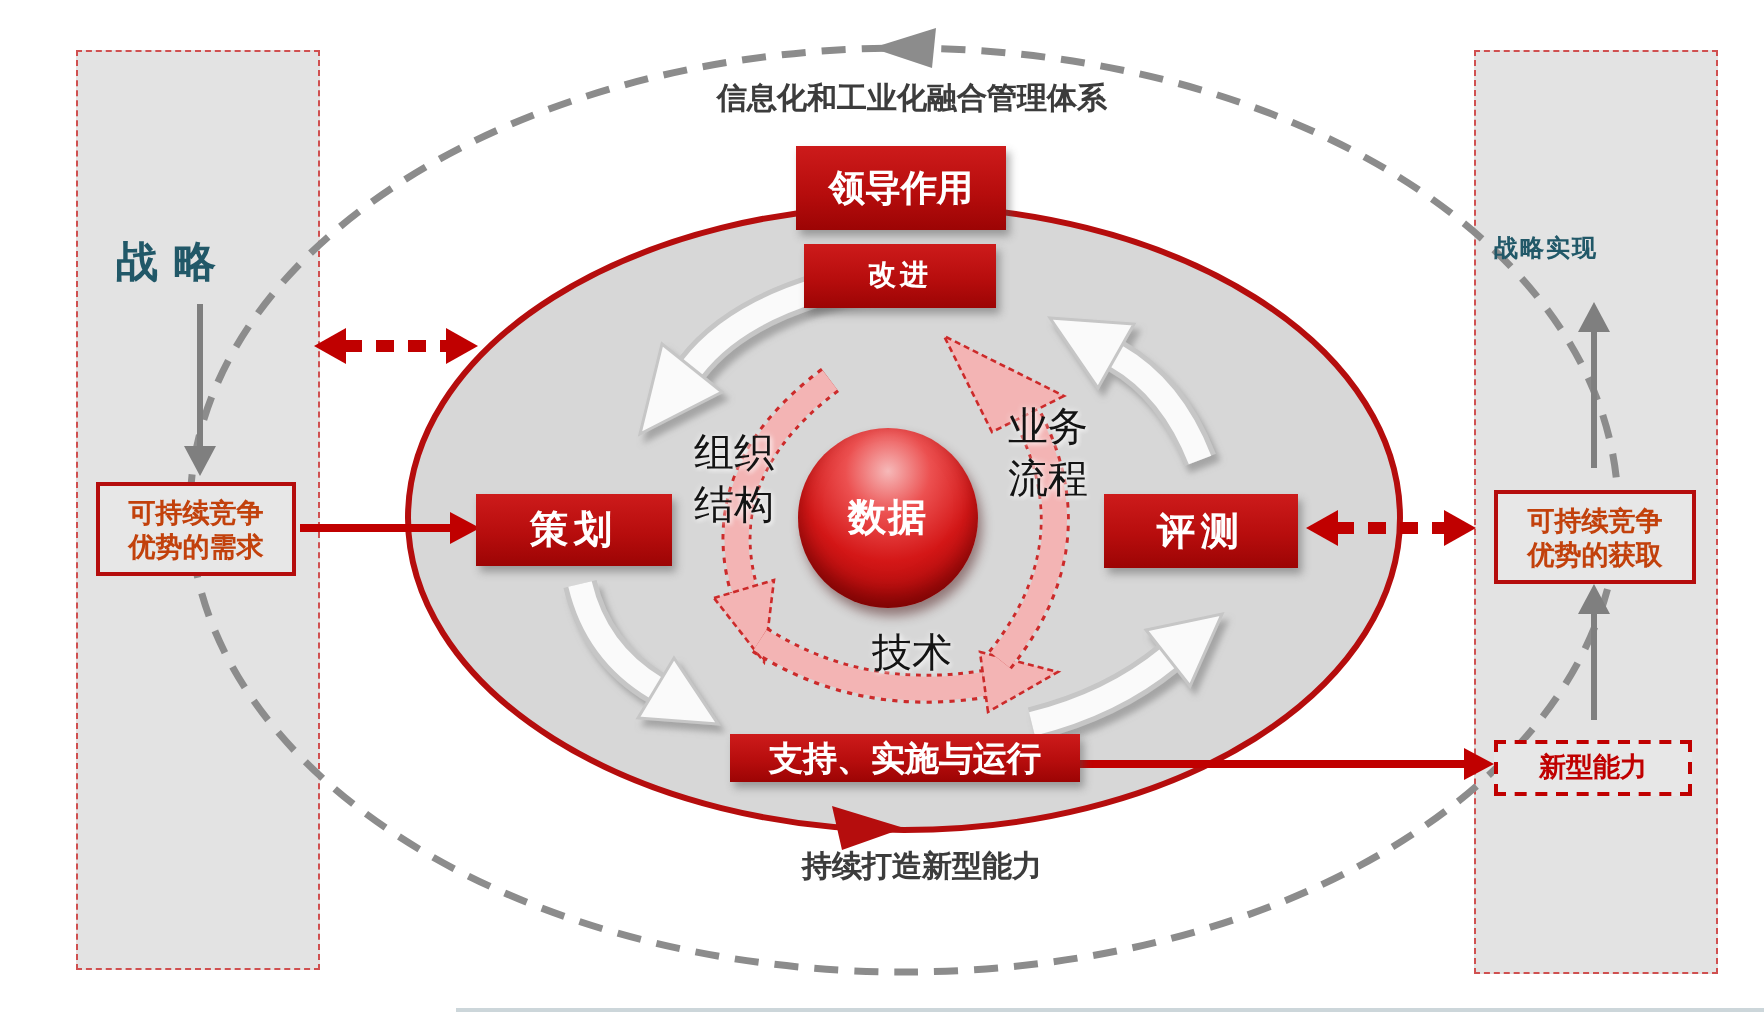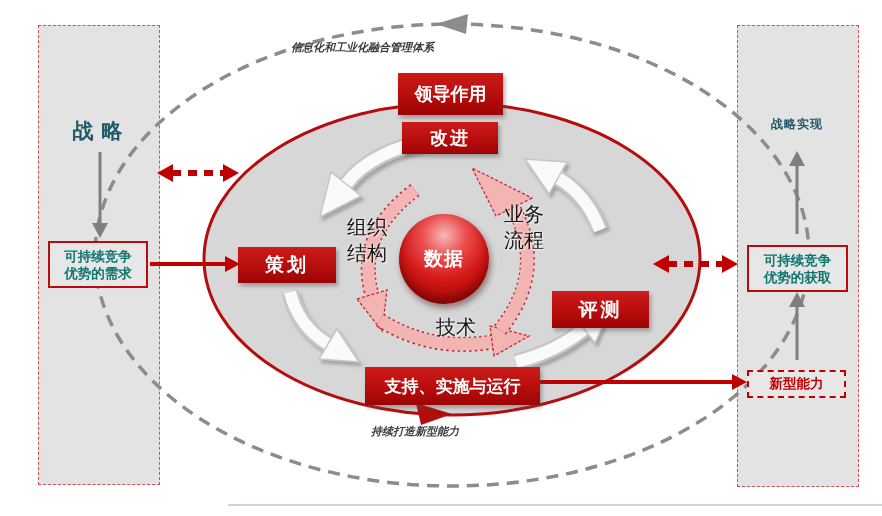--- a/index.html
+++ b/index.html
@@ -5,46 +5,46 @@
   html,body{margin:0;padding:0;background:#fff;}
   #stage{
     position:relative;width:882px;height:516px;background:#ffffff;overflow:hidden;
     font-family:"Liberation Sans","DejaVu Sans",sans-serif;
   }
   .panel{
     position:absolute;background:#e3e3e3;border:1px dashed #d05050;
   }
   .panel-title{
     position:absolute;color:#215868;font-weight:bold;font-size:21px;
-    text-align:center;white-space:nowrap;letter-spacing:1px;
+    text-align:left;white-space:nowrap;letter-spacing:1px;
   }
   .graybox{
     position:absolute;background:#e7e7e7;border:2px solid #b50d0d;
-    color:#0f766e;font-weight:bold;font-size:13.5px;line-height:17px;
+    color:#c2410c;font-weight:bold;font-size:13.5px;line-height:17px;
     display:flex;flex-direction:column;align-items:center;justify-content:center;
     text-align:center;
   }
   .dashedbox{
     position:absolute;background:#e7e7e7;border:2px dashed #c00000;
     color:#c00000;font-weight:bold;font-size:13.5px;
     display:flex;align-items:center;justify-content:center;text-align:right;
   }
   .redbox{
     position:absolute;background:linear-gradient(180deg,#cd1b1b 0%,#b70d0d 55%,#9c0404 100%);
     color:#ffffff;font-weight:bold;display:flex;align-items:center;justify-content:center;
     box-shadow:2px 3px 4px rgba(80,80,80,0.45);text-align:center;white-space:nowrap;
   }
   .corelabel{
     position:absolute;color:#141414;font-weight:normal;font-size:20px;line-height:26px;
     text-align:center;white-space:nowrap;
     text-shadow:0 0 3px rgba(255,255,255,.8),1px 1px 2px rgba(255,255,255,.6);
   }
   .arclabel{
-    position:absolute;color:#3c3c3c;font-weight:bold;font-size:11px;
-    text-align:left;white-space:nowrap;font-style:italic;
+    position:absolute;color:#3c3c3c;font-weight:bold;font-size:15px;
+    text-align:center;white-space:nowrap;
   }
   #sphere{
     position:absolute;left:399px;top:214px;width:90px;height:90px;border-radius:50%;
     background:radial-gradient(circle at 50% 24%, #f6b9b9 0%, #ec5050 26%, #d41717 55%, #8d0000 100%);
     box-shadow:2px 4px 6px rgba(60,0,0,.45), inset 0 -6px 10px rgba(90,0,0,.55);
     display:flex;align-items:center;justify-content:center;
   }
   #sphere span{color:#fff;font-weight:bold;font-size:19px;letter-spacing:1px;}
   #bottom-rule{position:absolute;left:228px;top:504px;width:654px;height:2px;background:#ccd6da;}
   svg{position:absolute;left:0;top:0;}
@@ -144,24 +144,24 @@
   </div>
 
   <div class="panel-title" style="left:747px;top:116px;width:100px;font-size:12px;">战略实现</div>
   <div class="graybox" style="left:747px;top:245px;width:97px;height:43px;">
     <span>可持续竞争</span>
     <span>优势的获取</span>
   </div>
   <div class="dashedbox" style="left:747px;top:370px;width:95px;height:24px;">新型能力</div>
 
   <div class="redbox" style="left:398px;top:73px;width:105px;height:42px;font-size:18px;">领导作用</div>
-  <div class="redbox" style="left:402px;top:122px;width:96px;height:32px;font-size:18px;letter-spacing:2px;">改进</div>
+  <div class="redbox" style="left:402px;top:122px;width:96px;height:32px;font-size:14px;letter-spacing:2px;">改进</div>
   <div class="redbox" style="left:238px;top:247px;width:98px;height:36px;font-size:19px;letter-spacing:3px;">策划</div>
-  <div class="redbox" style="left:552px;top:247px;width:97px;height:37px;font-size:19px;letter-spacing:3px;margin-top:44px;">评测</div>
-  <div class="redbox" style="left:365px;top:367px;width:175px;height:38px;font-size:17px;">支持、实施与运行</div>
+  <div class="redbox" style="left:552px;top:247px;width:97px;height:37px;font-size:19px;letter-spacing:3px;">评测</div>
+  <div class="redbox" style="left:365px;top:367px;width:175px;height:24px;font-size:17px;">支持、实施与运行</div>
 
   <div id="sphere">
     <span>数据</span>
   </div>
   <div class="corelabel" style="left:340px;top:214px;width:54px;">
     <div>组织</div>
     <div>结构</div>
   </div>
   <div class="corelabel" style="left:497px;top:201px;width:54px;">
     <div>业务</div>

